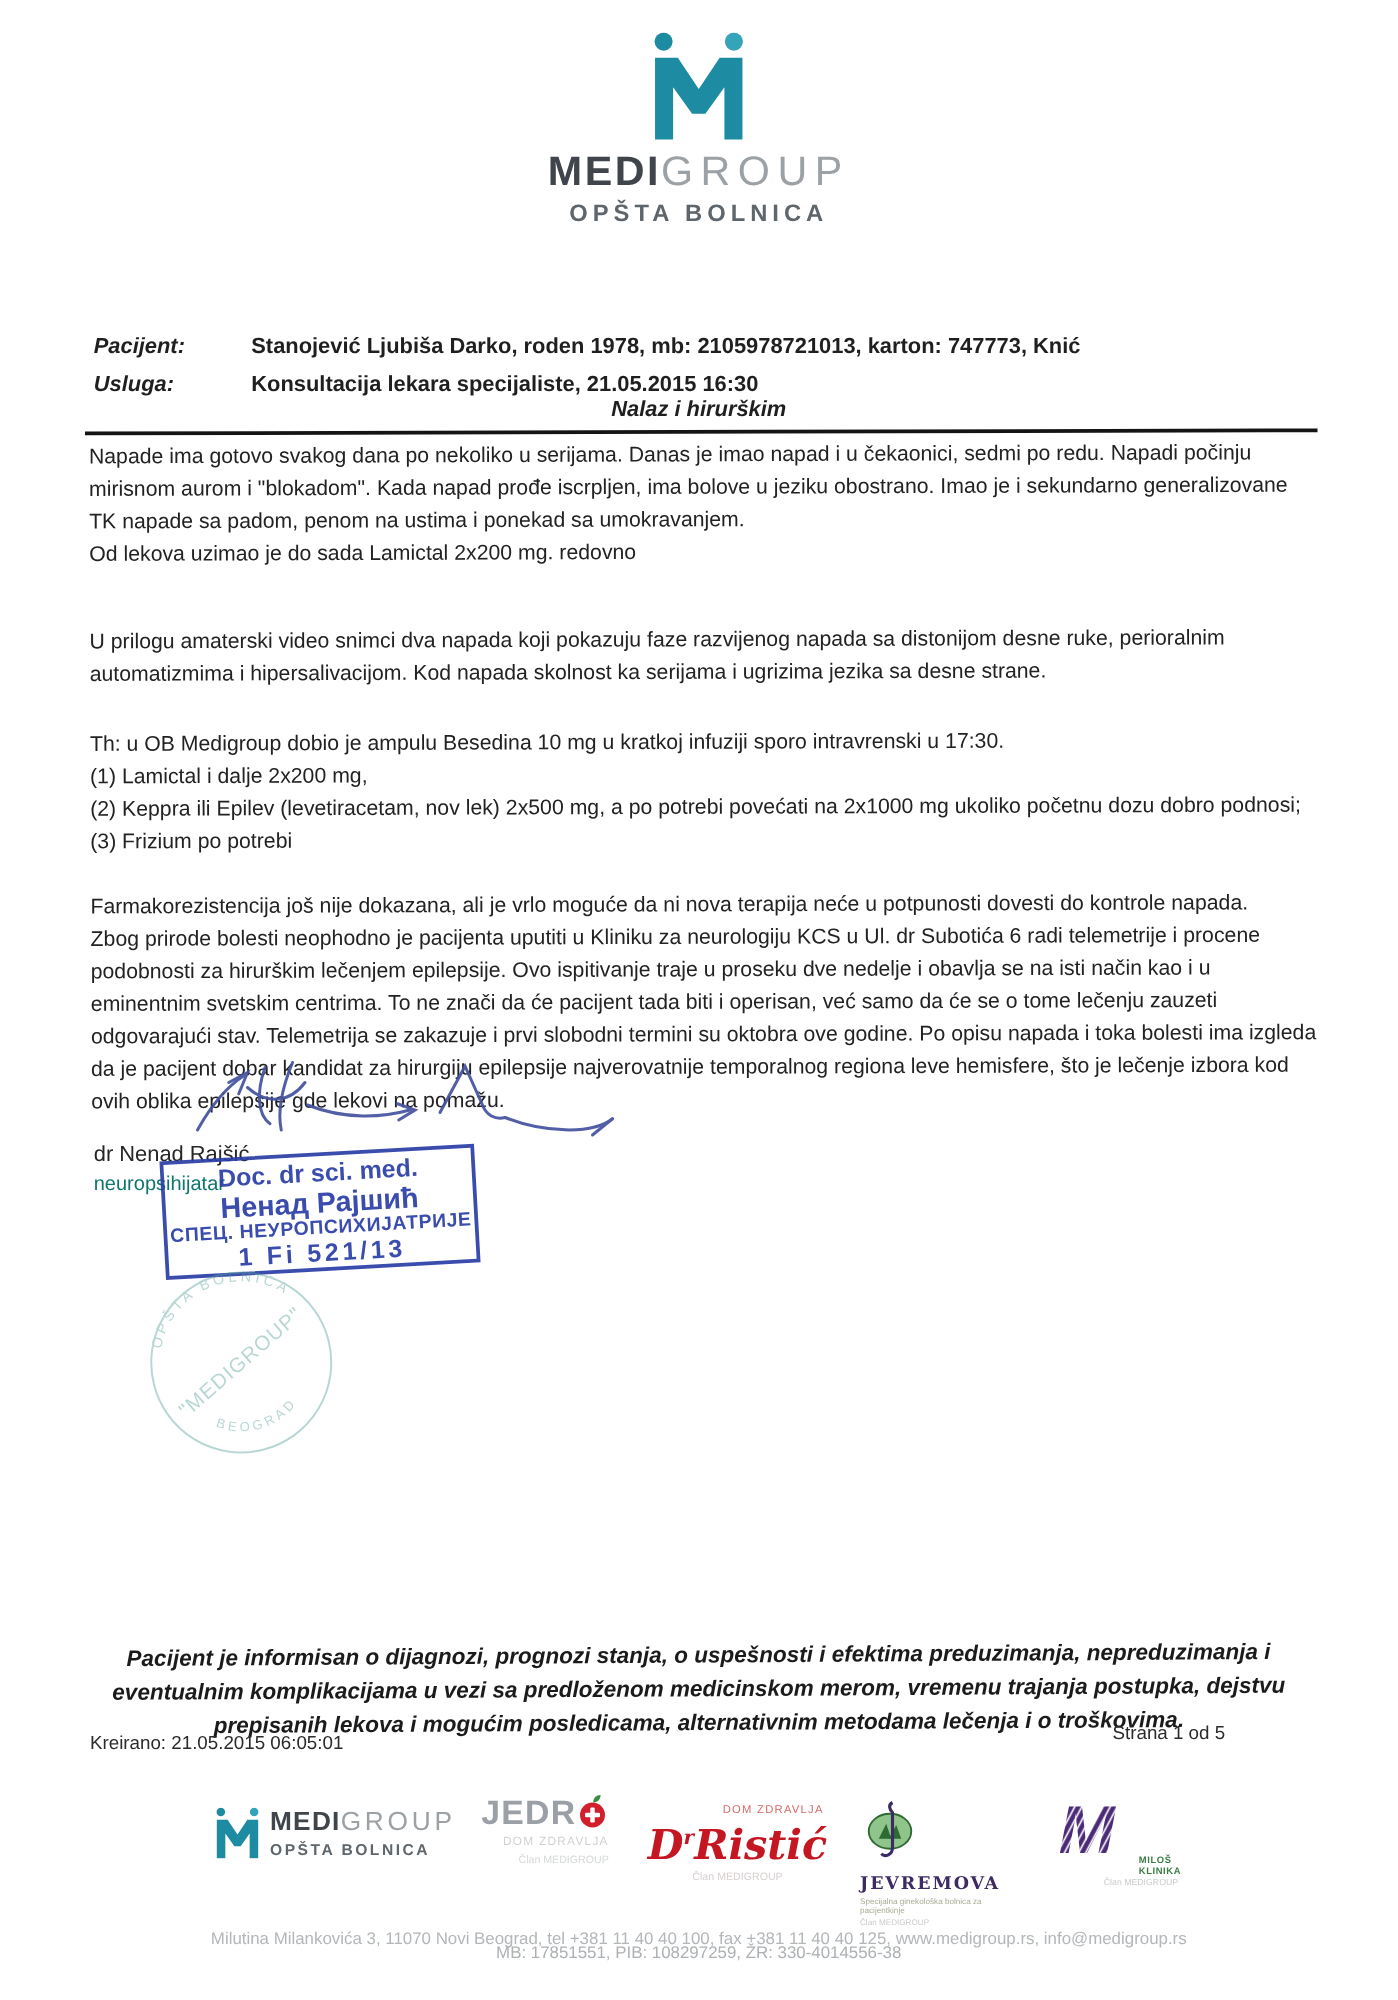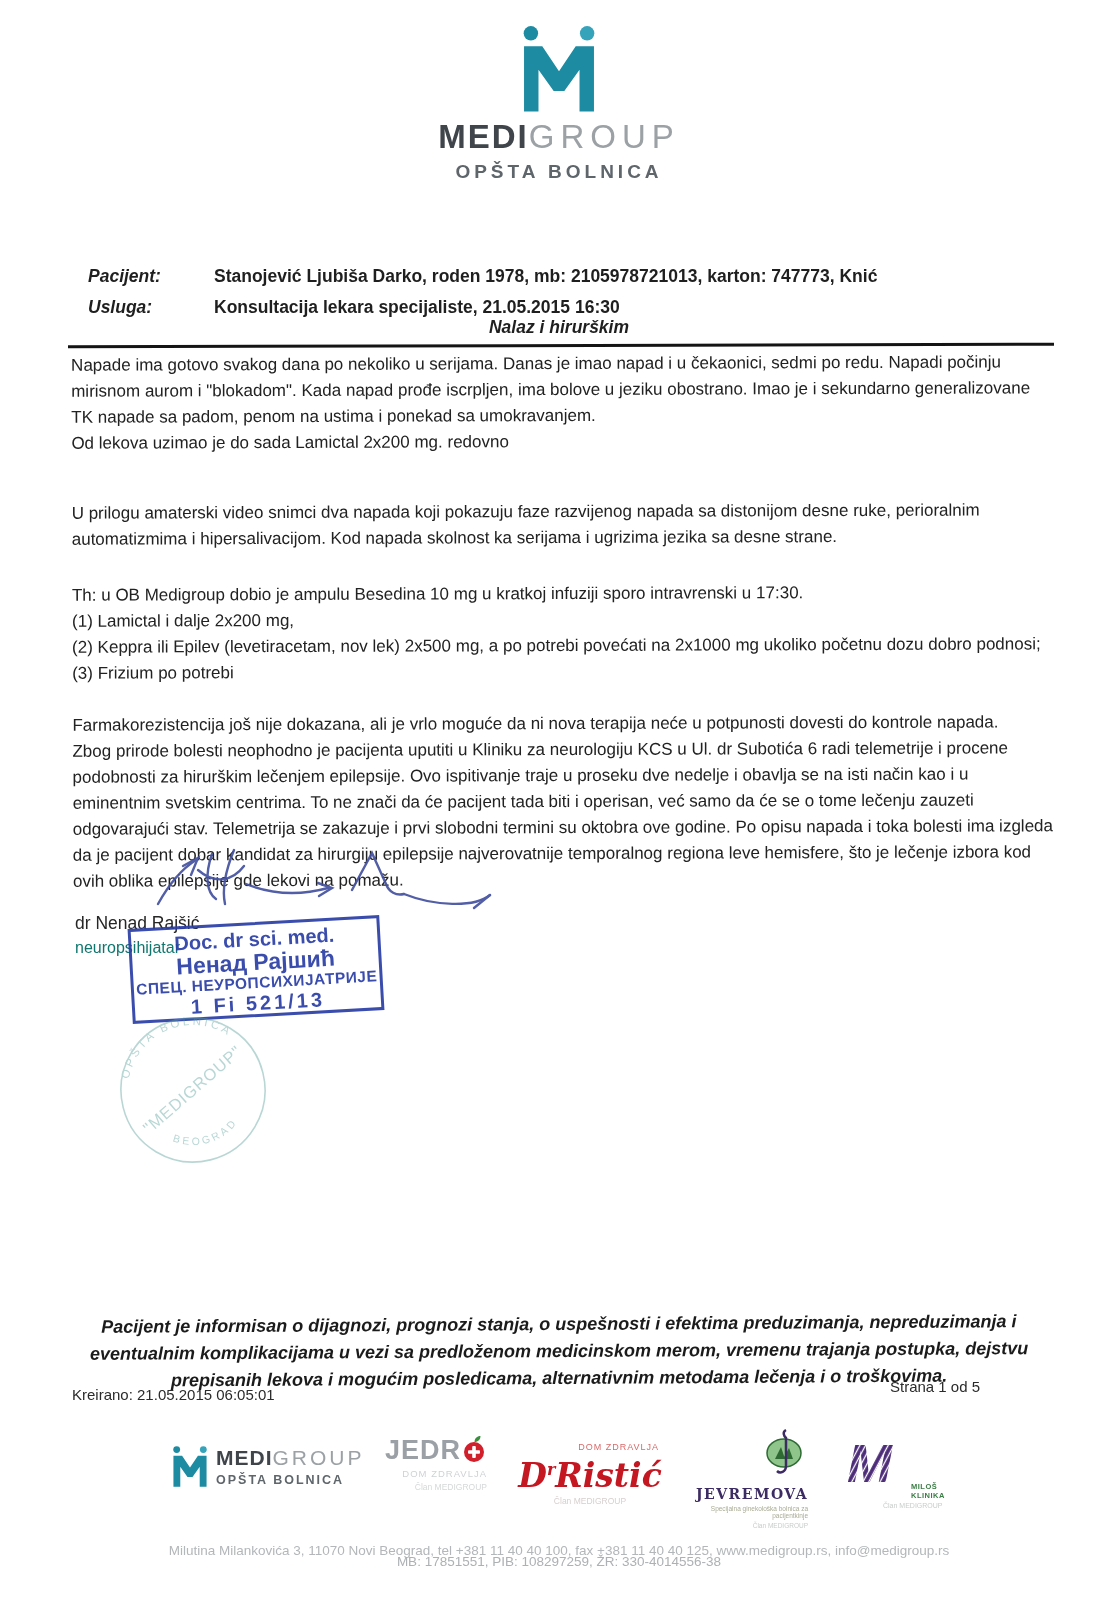--- a/index.html
+++ b/index.html
@@ -11,21 +11,21 @@
   .logo-wrap { position:absolute; top:26px; left:0; width:100%; text-align:center; }
   .logo-m { display:block; margin:0 auto; }
   .brand-line { margin-top:8px; font-size:33px; line-height:34px; letter-spacing:2px; }
   .brand-medi { font-weight:bold; color:var(--dark-brand); }
   .brand-group { font-weight:400; color:var(--gray-brand); letter-spacing:6px; }
   .brand-sub { margin-top:7px; font-size:19px; font-weight:bold; color:#5e666c; letter-spacing:4px; }
 
   
   .meta { position:absolute; top:266px; left:75px; width:980px; font-size:17.5px; }
   .meta-row { display:flex; margin-bottom:10px; }
-  .meta-label { width:126px; font-weight:bold; font-style:italic; flex:0 0 auto;margin-left:13px; }
+  .meta-label { width:126px; font-weight:bold; font-style:italic; flex:0 0 auto; }
   .meta-value { font-weight:bold; }
   .section-title { position:absolute; top:317px; left:0; width:100%; text-align:center; font-weight:bold; font-style:italic; font-size:17.5px; }
   .divider { position:absolute; top:344px; left:68px; width:986px; height:3px; background:#141414; transform:rotate(-0.15deg); }
 
   
   .bodytext { position:absolute; top:351px; left:72px; width:985px; font-size:17px; line-height:26px; color:#222; transform:rotate(-0.2deg); }
   .bodytext p { margin:0; }
   .mt-xl { margin-top:44px !important; }
   .mt-lg { margin-top:30px !important; }
   .mt-md { margin-top:26px !important; }
@@ -57,21 +57,21 @@
   .jedro-name { font-size:27px; font-weight:bold; color:#9aa0a6; letter-spacing:1px; display:flex; align-items:flex-start; justify-content:center; }
   .jedro-sub1 { margin-top:2px; font-size:9.5px; color:#cfd2d4; letter-spacing:1px; }
   .jedro-sub2 { margin-top:3px; font-size:8.5px; color:#d6d8d9; }
 
   .p-dristic { position:absolute; left:515px; top:14px; text-align:center; width:150px; }
   .dristic-top { font-size:9px; color:#d86a6a; letter-spacing:1px; text-align:right; padding-right:6px; }
   .dristic-script { font-family:"DejaVu Serif", serif; font-style:italic; font-weight:bold; color:#c41722; font-size:33px; line-height:36px; }
   .dristic-script sup { font-size:16px; }
   .dristic-sub { margin-top:2px; font-size:8.5px; color:#d8cfcf; }
 
-  .p-jevremova { position:absolute; left:688px; top:0px; text-align:right; width:120px; }
+  .p-jevremova { position:absolute; left:688px; top:12px; text-align:left; width:120px; }
   .jevremova-name { margin-top:2px; font-family:"DejaVu Serif", serif; font-weight:bold; font-size:14px; letter-spacing:1.5px; color:#3d2b63; }
   .jevremova-tag { margin-top:3px; font-size:6.5px; color:#a9ab94; }
   .jevremova-sub { margin-top:3px; font-size:6.5px; color:#c9cbcb; }
 
   .p-milos { position:absolute; left:845px; top:8px; text-align:left; width:110px; }
   .milos-name { margin-top:-14px; margin-left:38px; font-size:7.5px; font-weight:bold; color:#3a7d44; letter-spacing:0.5px;padding-left:28px; }
   .milos-sub { margin-left:38px; margin-top:2px; font-size:7px; color:#c9cbcb; }
 
   .addr1 { position:absolute; top:1543px; left:0; width:1118px; text-align:center; font-size:13.5px; color:#b3b7b9; }
   .addr2 { position:absolute; top:1554px; left:0; width:1118px; text-align:center; font-size:13.5px; color:#adb1b3; }

